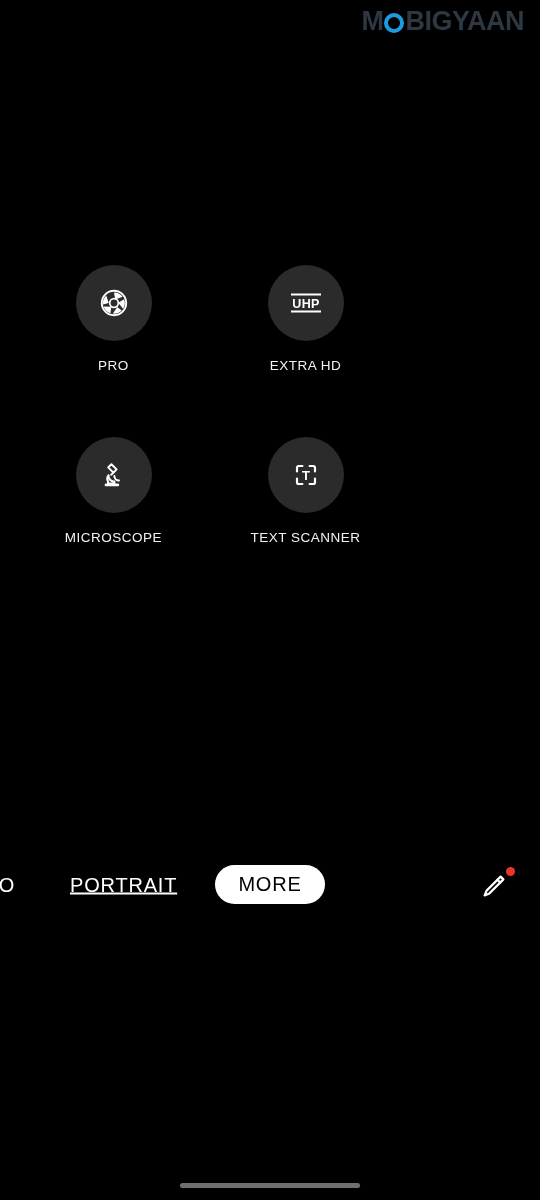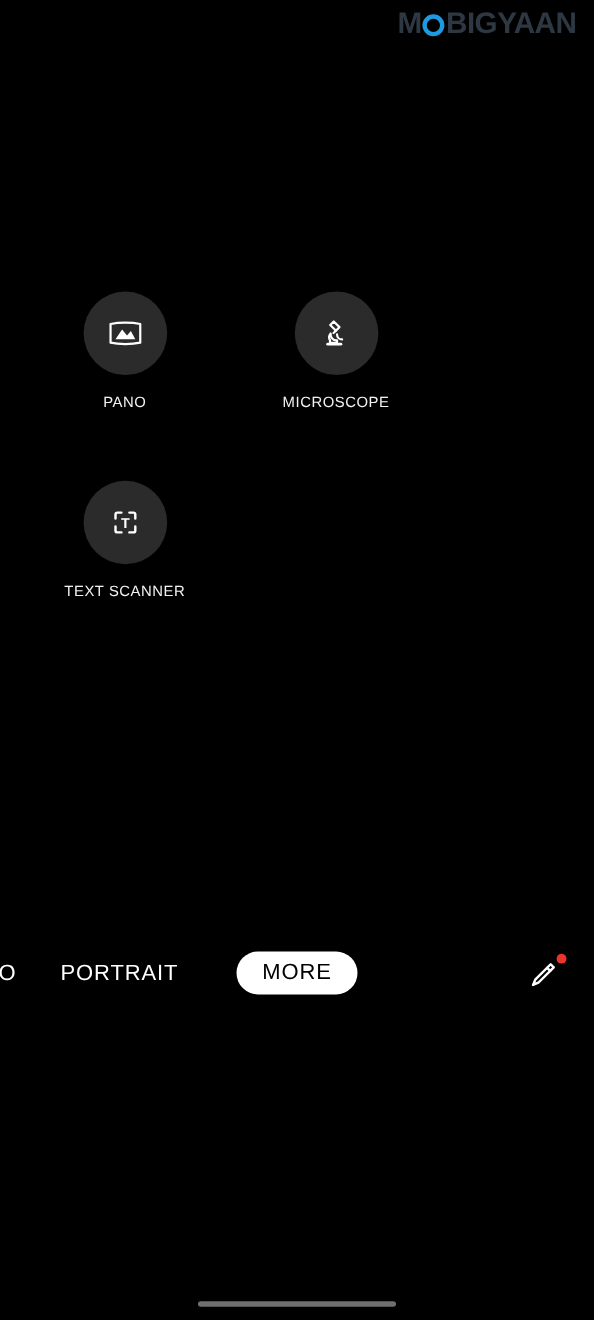--- a/index.html
+++ b/index.html
@@ -49,21 +49,21 @@
 
   
   .mode-bar {
     position:absolute; left:0; top:862px; width:540px; height:46px;
   }
   .mb-text {
     position:absolute; top:50%; transform:translateY(-50%);
     color:#fff; font-size:20px; letter-spacing:.8px; white-space:nowrap;
   }
   .mb-photo { left:-14px; }
-  .mb-portrait { left:55px; }
+  .mb-portrait { left:70px;text-decoration:underline; }
   .mb-more-pill {
     position:absolute; left:215px; top:3px;
     width:110px; height:39px; border-radius:20px;
     background:#fff;
     display:flex; align-items:center; justify-content:center;
   }
   .mb-more-pill span {
     color:#000000; font-size:20px; letter-spacing:.8px;
   }
   .edit-btn {
@@ -88,33 +88,53 @@
 <div class="screen">
 
   <div class="watermark">
     <span>M</span>
     <span class="wm-o"></span>
     <span>BIGYAAN</span>
   </div>
 
   <div class="mode-grid">
 
-
+    <div class="mode-item">
+      <div class="mode-circle">
+        <span>
+          <svg width="34" height="34" viewBox="0 0 34 34" fill="none">
+            <circle cx="17" cy="17" r="12.2" stroke="#fff" stroke-width="1.9"></circle>
+            <g fill="#fff">
+              <path d="M17 6.4 a10.6 10.6 0 0 1 8.6 4.4 l-7.3 2.6 z"></path>
+              <path d="M27.1 13.2 a10.6 10.6 0 0 1 -1.1 9.6 l-4.8 -6.1 z"></path>
+              <path d="M24.6 24.4 a10.6 10.6 0 0 1 -8.7 3.2 l4.4 -6.5 z"></path>
+              <path d="M13.5 27.2 a10.6 10.6 0 0 1 -6.9 -6.8 l7.7 0.3 z"></path>
+              <path d="M6.1 18.5 a10.6 10.6 0 0 1 3.1 -8.9 l2.5 7.3 z"></path>
+              <path d="M10.6 8.3 a10.6 10.6 0 0 1 4.2 -1.8 l-2.3 7.2 z" opacity="0"></path>
+            </g>
+            <circle cx="17" cy="17" r="4.3" fill="none" stroke="#fff" stroke-width="1.7"></circle>
+          </svg>
+        </span>
+      </div>
+      <div class="mode-label">PRO</div>
+    </div>
 
     <div class="mode-item">
       <div class="mode-circle">
         <span>
-          <svg width="36" height="34" viewBox="0 0 36 34">
-            <path d="M4.5 8.5 C12 6.8 24 6.8 31.5 8.5 L31.5 25.5 C24 27.2 12 27.2 4.5 25.5 Z" fill="none" stroke="#fff" stroke-width="2" stroke-linejoin="round"></path>
-            <path d="M9 22.5 L15 13.5 L19.5 19 L23 15 L27 22.5 Z" fill="#fff"></path>
+          <svg width="40" height="34" viewBox="0 0 40 34">
+            <rect x="5" y="7.5" width="30" height="2" fill="#fff"></rect>
+            <rect x="5" y="24.5" width="30" height="2" fill="#fff"></rect>
+            <text x="20" y="21.6" fill="#fff" font-family="Liberation Sans, sans-serif" font-size="12.5" font-weight="bold" text-anchor="middle" letter-spacing="0.4">UHP</text>
           </svg>
         </span>
       </div>
-      <div class="mode-label">PANO</div>
+      <div class="mode-label">EXTRA HD</div>
     </div>
+
 
 
 
     <div class="mode-item">
       <div class="mode-circle">
         <span>
           <svg width="34" height="34" viewBox="0 0 34 34">
             <path d="M14.4 6.2 L19.6 11.4 L16.4 14.6 L11.2 9.4 Z" fill="none" stroke="#fff" stroke-width="2" stroke-linejoin="round"></path>
             <path d="M16.4 14.6 L14.2 16.8" stroke="#fff" stroke-width="2" stroke-linecap="round"></path>
             <path d="M11.6 17.2 A5.4 5.4 0 0 0 17.4 23.4 L17.4 25.6 L11 25.6 L11 23.4 A5.4 5.4 0 0 1 11.6 17.2 Z" fill="none" stroke="#fff" stroke-width="2" stroke-linejoin="round"></path>

